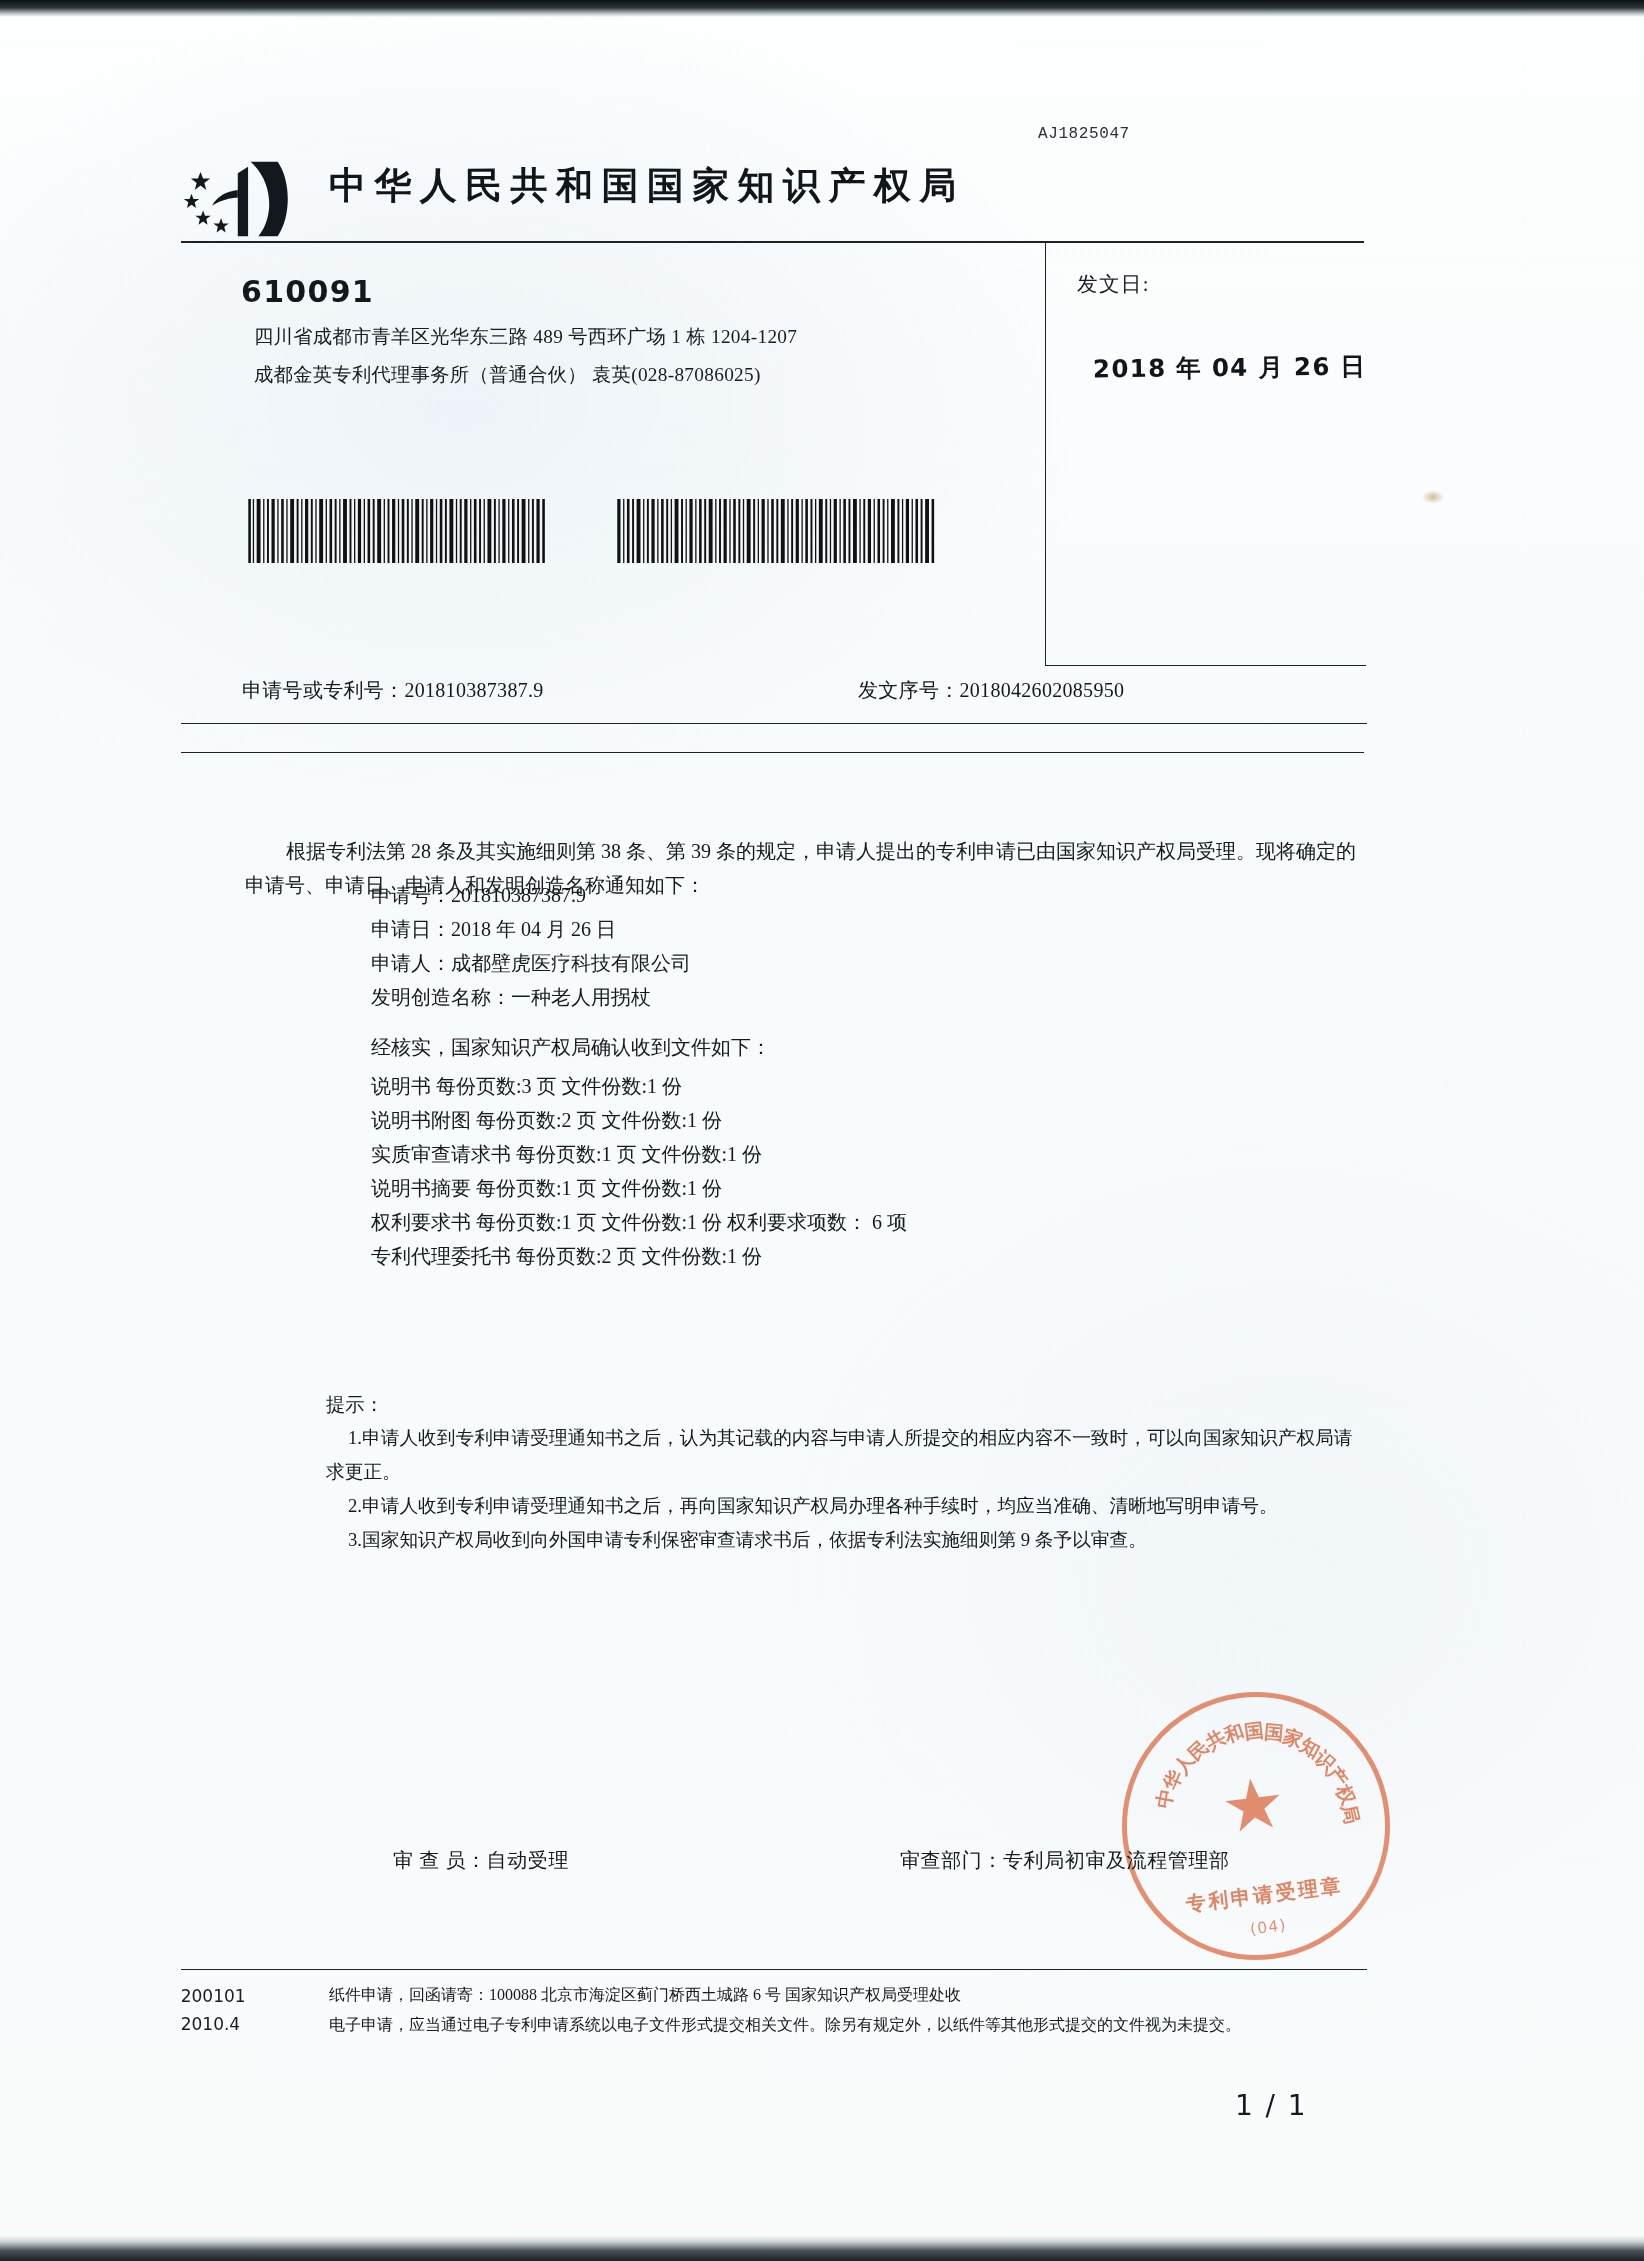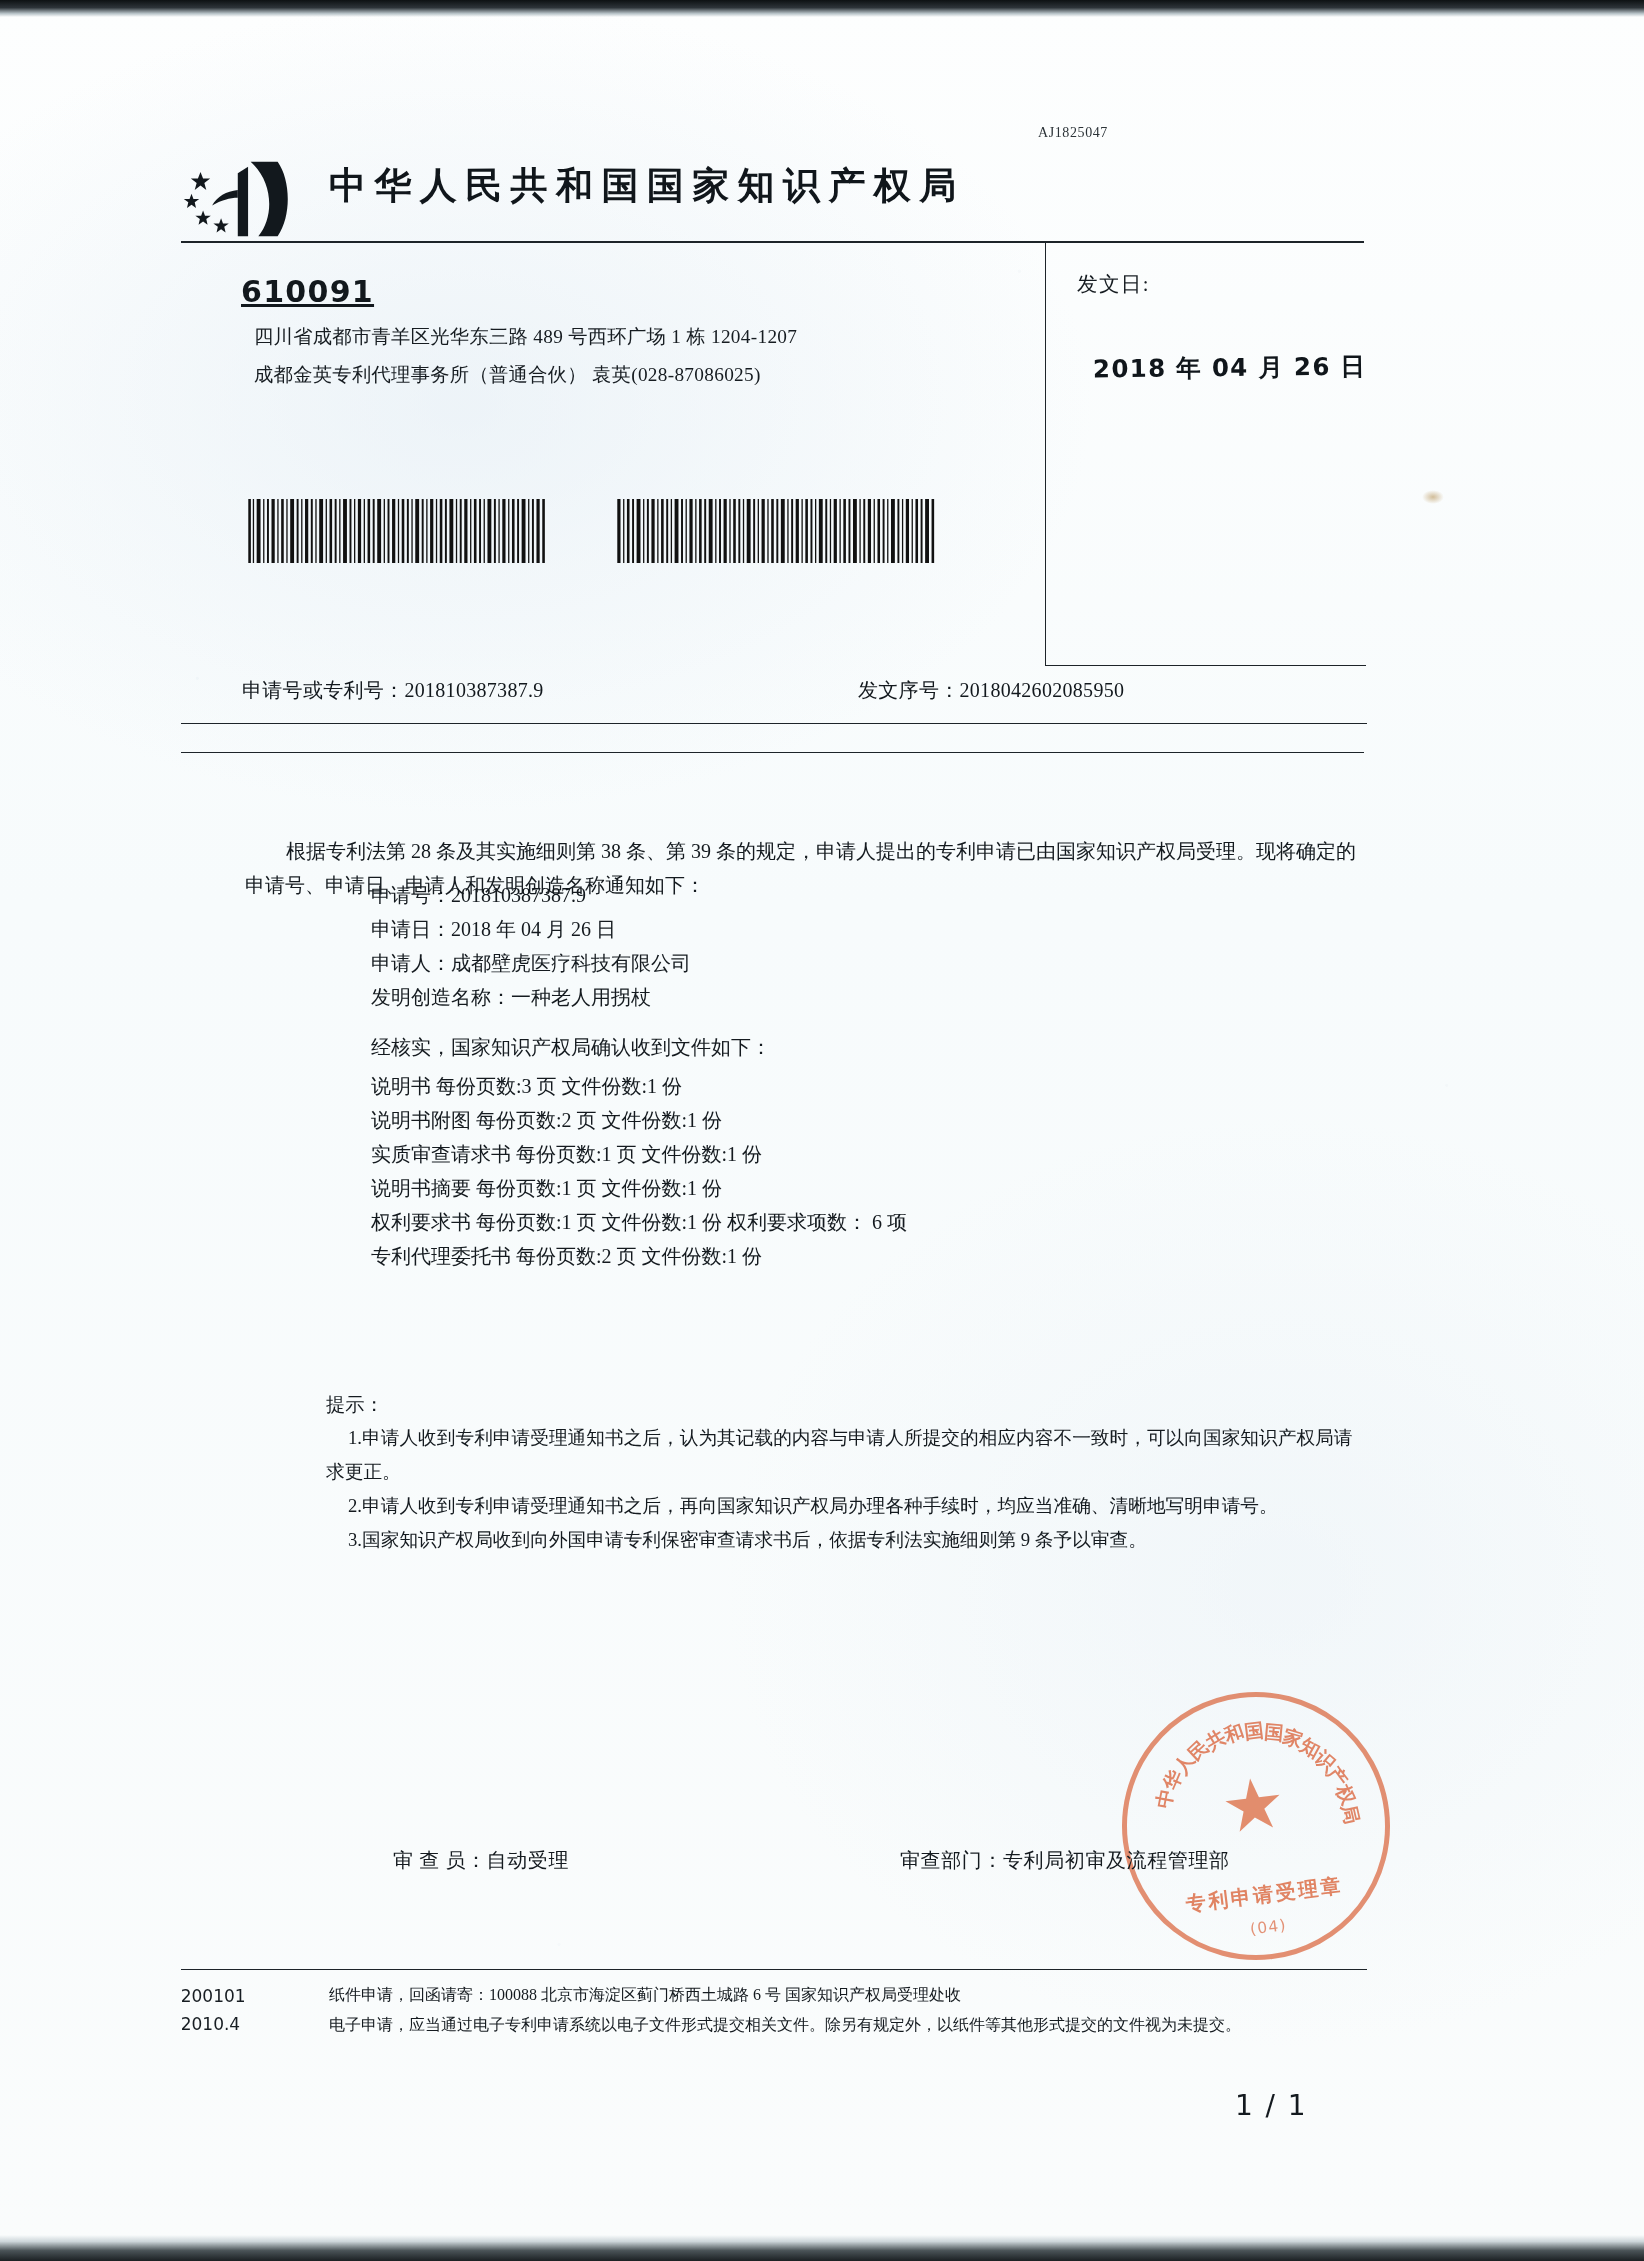--- a/index.html
+++ b/index.html
@@ -51,22 +51,22 @@
     left: 171px;
     top: 77px;
     width: 1315px;
     height: 2076px;
   }
 
   
   .doc-code {
     position: absolute;
     left: 867px; top: 48px;
-    font-family: Liberation Serif, serif;
-    font-size: 14px;
+    font-family: Liberation Mono, monospace;
+    font-size: 16px;
     letter-spacing: 0.6px;
     color: #2b3237;
   }
   .emblem {
     position: absolute;
     left: 9.7px; top: 77px;
     width: 129px; height: 90px;
   }
   .org-title {
     position: absolute;
@@ -107,21 +107,20 @@
   }
 
   .postcode {
     position: absolute;
     left: 70px; top: 197px;
     font-family: "DejaVu Sans", sans-serif;
     font-weight: bold;
     font-size: 30px;
     letter-spacing: 1.3px;
     color: #12181d;
-    text-decoration: underline;
   }
   .addr1 {
     position: absolute;
     left: 83px; top: 246px;
     font-size: 19.3px;
     letter-spacing: 0.3px;
     color: #161c21;
     white-space: nowrap;
   }
   .addr2 {

